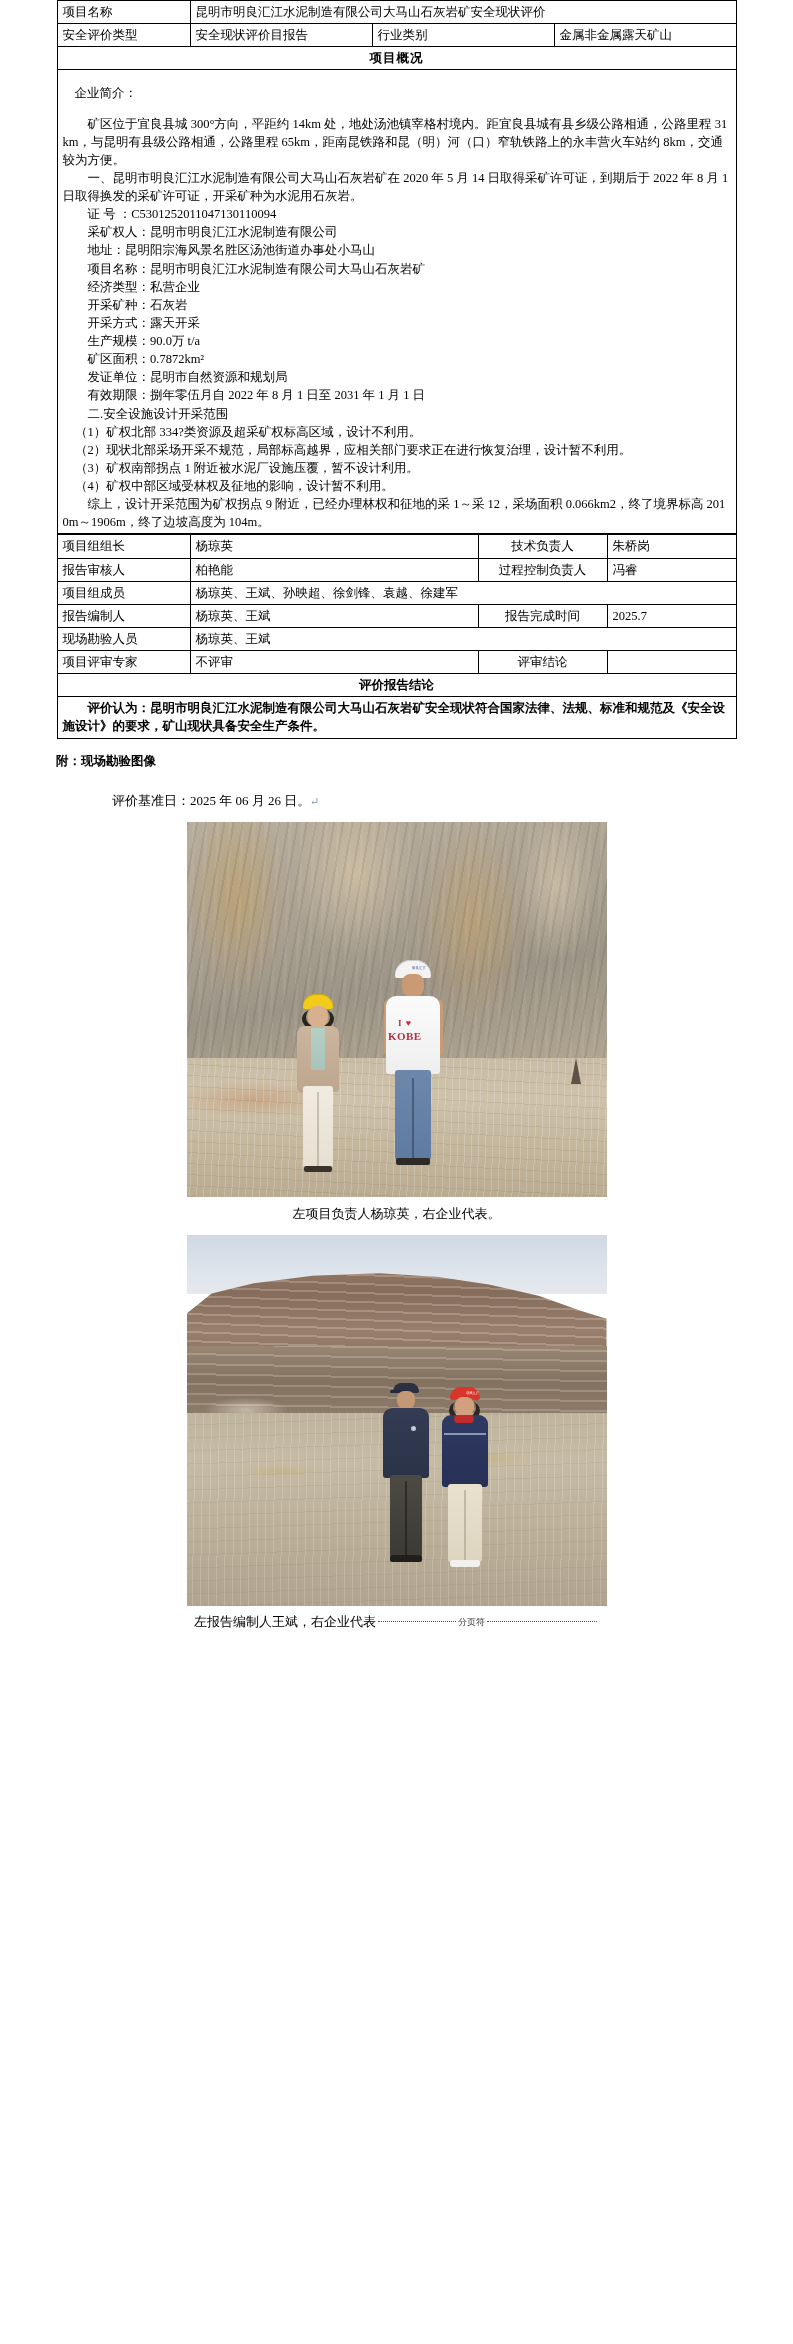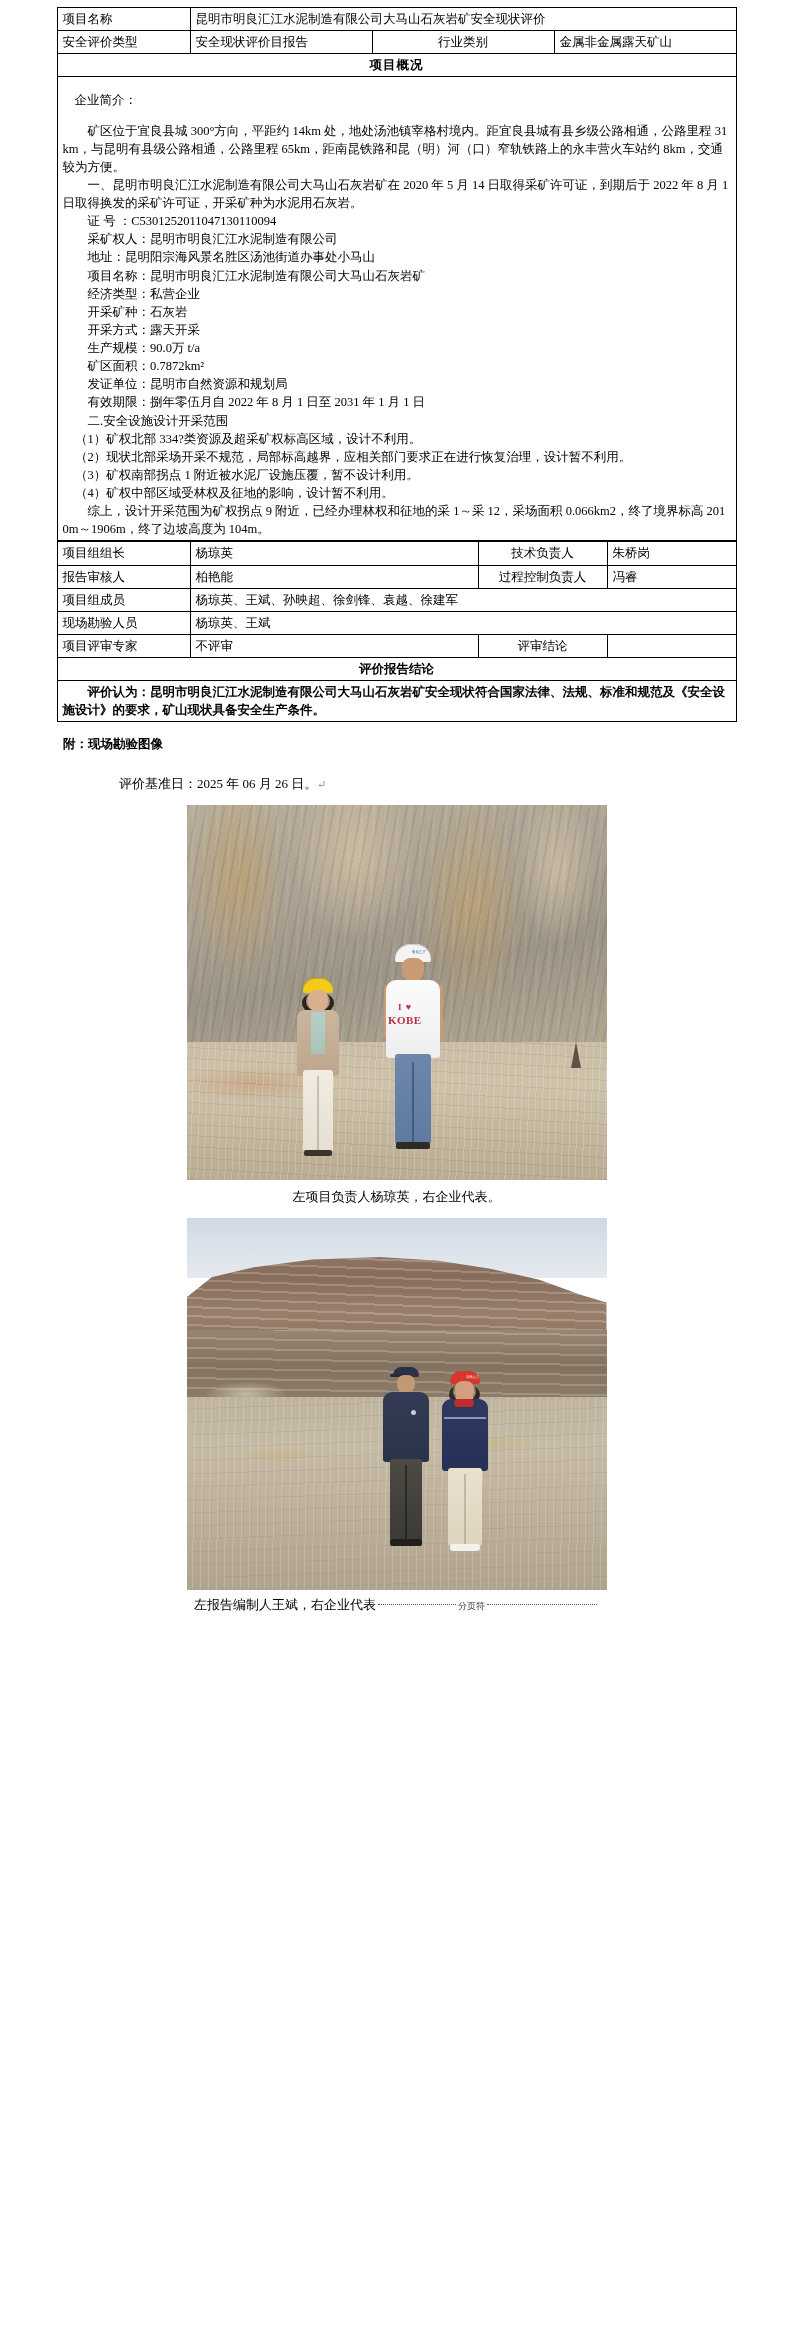--- a/index.html
+++ b/index.html
@@ -12,21 +12,21 @@
     font-family: "Liberation Serif", "DejaVu Serif", serif;
     color: #000000;
     -webkit-font-smoothing: none;
   }
   .page {
     width: 793px;
     min-height: 2344px;
     position: relative;
     background: #fff;
     box-sizing: border-box;
-    padding: 7px;
+    padding: 0;
   }
 
   
   table.doc-table {
     border-collapse: collapse;
     width: 680px;
     margin: 0 auto;
     table-layout: fixed;
   }
   table.doc-table td,
@@ -36,21 +36,21 @@
     font-size: 12.5px;
     line-height: 1.45;
     vertical-align: middle;
     font-family: "Liberation Serif", "DejaVu Serif", serif;
     word-break: break-all;
   }
 
   .tbl-head-1 { margin-top: 48px; }
 
   td.lbl { width: 122px; }
-  td.lbl2 { width: 116px; text-align: center; }
+  td.lbl2 { width: 116px; }
   td.val-right { width: 140px; }
 
   td.section-title {
     text-align: center;
     font-weight: bold;
     font-size: 13px;
     padding: 4px 0;
     letter-spacing: 1px;
   }
 
@@ -343,20 +343,26 @@
       <td class="c-lbl">报告审核人</td>
       <td class="c-val">柏艳能</td>
       <td class="c-lbl-r">过程控制负责人</td>
       <td class="c-val-r">冯睿</td>
     </tr>
     <tr>
       <td class="c-lbl">项目组成员</td>
       <td class="c-val" colspan="3">杨琼英、王斌、孙映超、徐剑锋、袁越、徐建军</td>
     </tr>
     <tr>
+      <td class="c-lbl">报告编制人</td>
+      <td class="c-val">杨琼英、王斌</td>
+      <td class="c-lbl-r">报告完成时间</td>
+      <td class="c-val-r">2025.7</td>
+    </tr>
+    <tr>
       <td class="c-lbl">现场勘验人员</td>
       <td class="c-val" colspan="3">杨琼英、王斌</td>
     </tr>
     <tr>
       <td class="c-lbl">项目评审专家</td>
       <td class="c-val">不评审</td>
       <td class="c-lbl-r">评审结论</td>
       <td class="c-val-r"></td>
     </tr>
     <tr>

